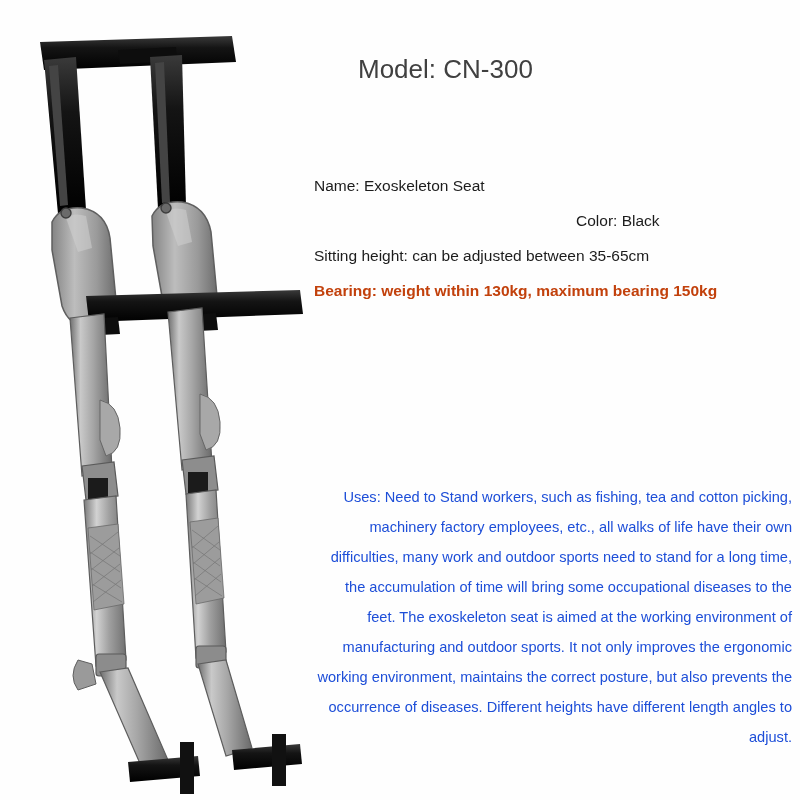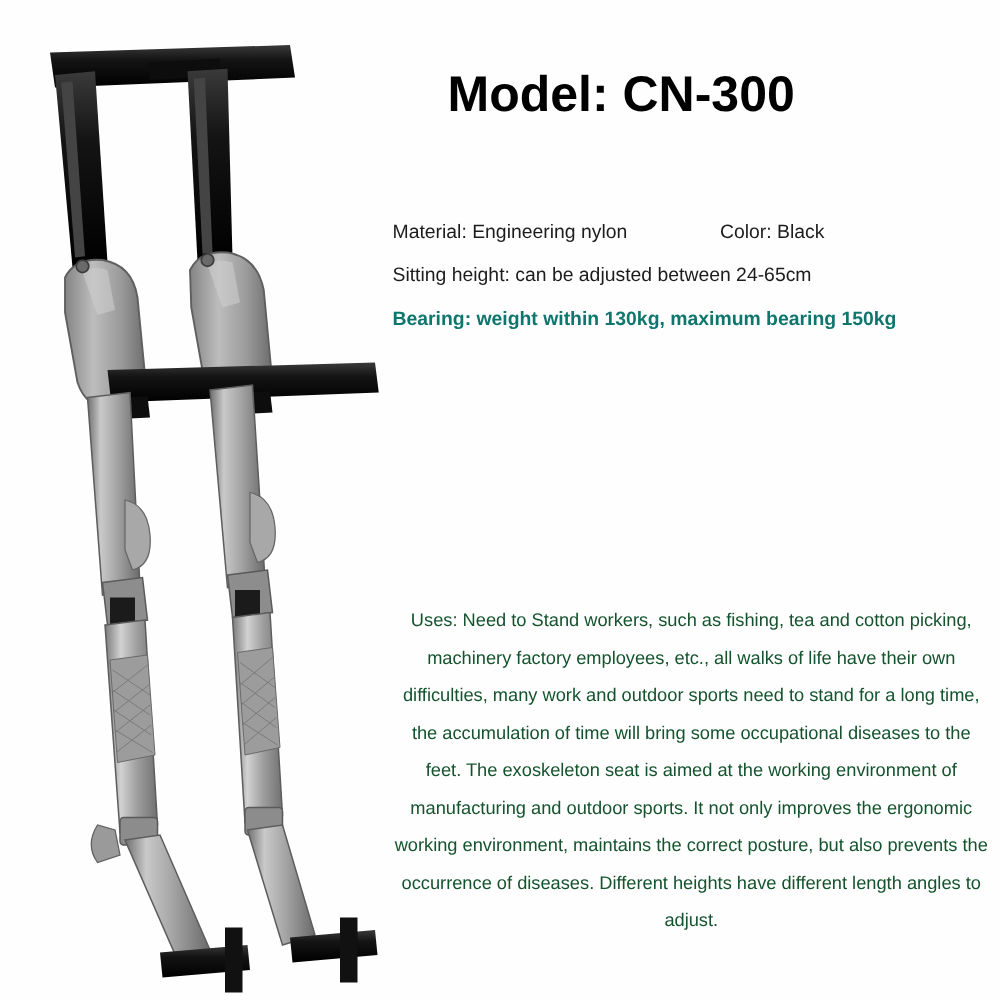--- a/index.html
+++ b/index.html
@@ -39,24 +39,24 @@
     position: absolute;
     left: 310px;
     top: 0;
     width: 490px;
     height: 800px;
   }
   #model-title {
     position: absolute;
     left: 48px;
     top: 54px;
-    font-size: 40px;
-    font-weight: bold;
+    font-size: 26px;
+    font-weight: normal;
     letter-spacing: 0px;
-    color: #000000;
+    color: #404040;
     white-space: nowrap;
   }
   #spec-list {
     position: absolute;
     left: 4px;
     top: 168px;
     width: 486px;
     font-size: 15.5px;
     line-height: 35px;
     color: #1c1c1c;
@@ -70,32 +70,32 @@
     position: absolute;
     left: 0;
     top: 0;
   }
   .spec-right {
     position: absolute;
     left: 262px;
     top: 0;
   }
   .spec-row.highlight {
-    color: #0f766e;
+    color: #c2410c;
     font-weight: bold;
   }
   #uses-block {
     position: absolute;
     left: 4px;
     top: 482px;
     width: 478px;
     font-size: 14.6px;
     line-height: 30px;
-    color: #14532d;
-    text-align: center;
+    color: #1d4ed8;
+    text-align: right;
   }
 </style>
 </head>
 <body>
 
 <div id="page">
 
   <div id="product-figure">
     <svg width="310" height="800" viewBox="0 0 310 800" xmlns="http://www.w3.org/2000/svg">
       <defs>
@@ -206,25 +206,27 @@
       </g>
     </svg>
   </div>
 
   <div id="spec-panel">
 
     <div id="model-title">Model: CN-300</div>
 
     <div id="spec-list">
       <div class="spec-row">
-        <span class="spec-left">Material: Engineering nylon</span>
+        <span class="spec-left">Name: Exoskeleton Seat</span>
+      </div>
+      <div class="spec-row">
         <span class="spec-right">Color: Black</span>
       </div>
       <div class="spec-row">
-        <span class="spec-left">Sitting height: can be adjusted between 24-65cm</span>
+        <span class="spec-left">Sitting height: can be adjusted between 35-65cm</span>
       </div>
       <div class="spec-row highlight">
         <span class="spec-left">Bearing: weight within 130kg, maximum bearing 150kg</span>
       </div>
     </div>
 
     <div id="uses-block">Uses: Need to Stand workers, such as fishing, tea and cotton picking, machinery factory employees, etc., all walks of life have their own difficulties, many work and outdoor sports need to stand for a long time, the accumulation of time will bring some occupational diseases to the feet. The exoskeleton seat is aimed at the working environment of manufacturing and outdoor sports. It not only improves the ergonomic working environment, maintains the correct posture, but also prevents the occurrence of diseases. Different heights have different length angles to adjust.</div>
   </div>
 
 </div>

